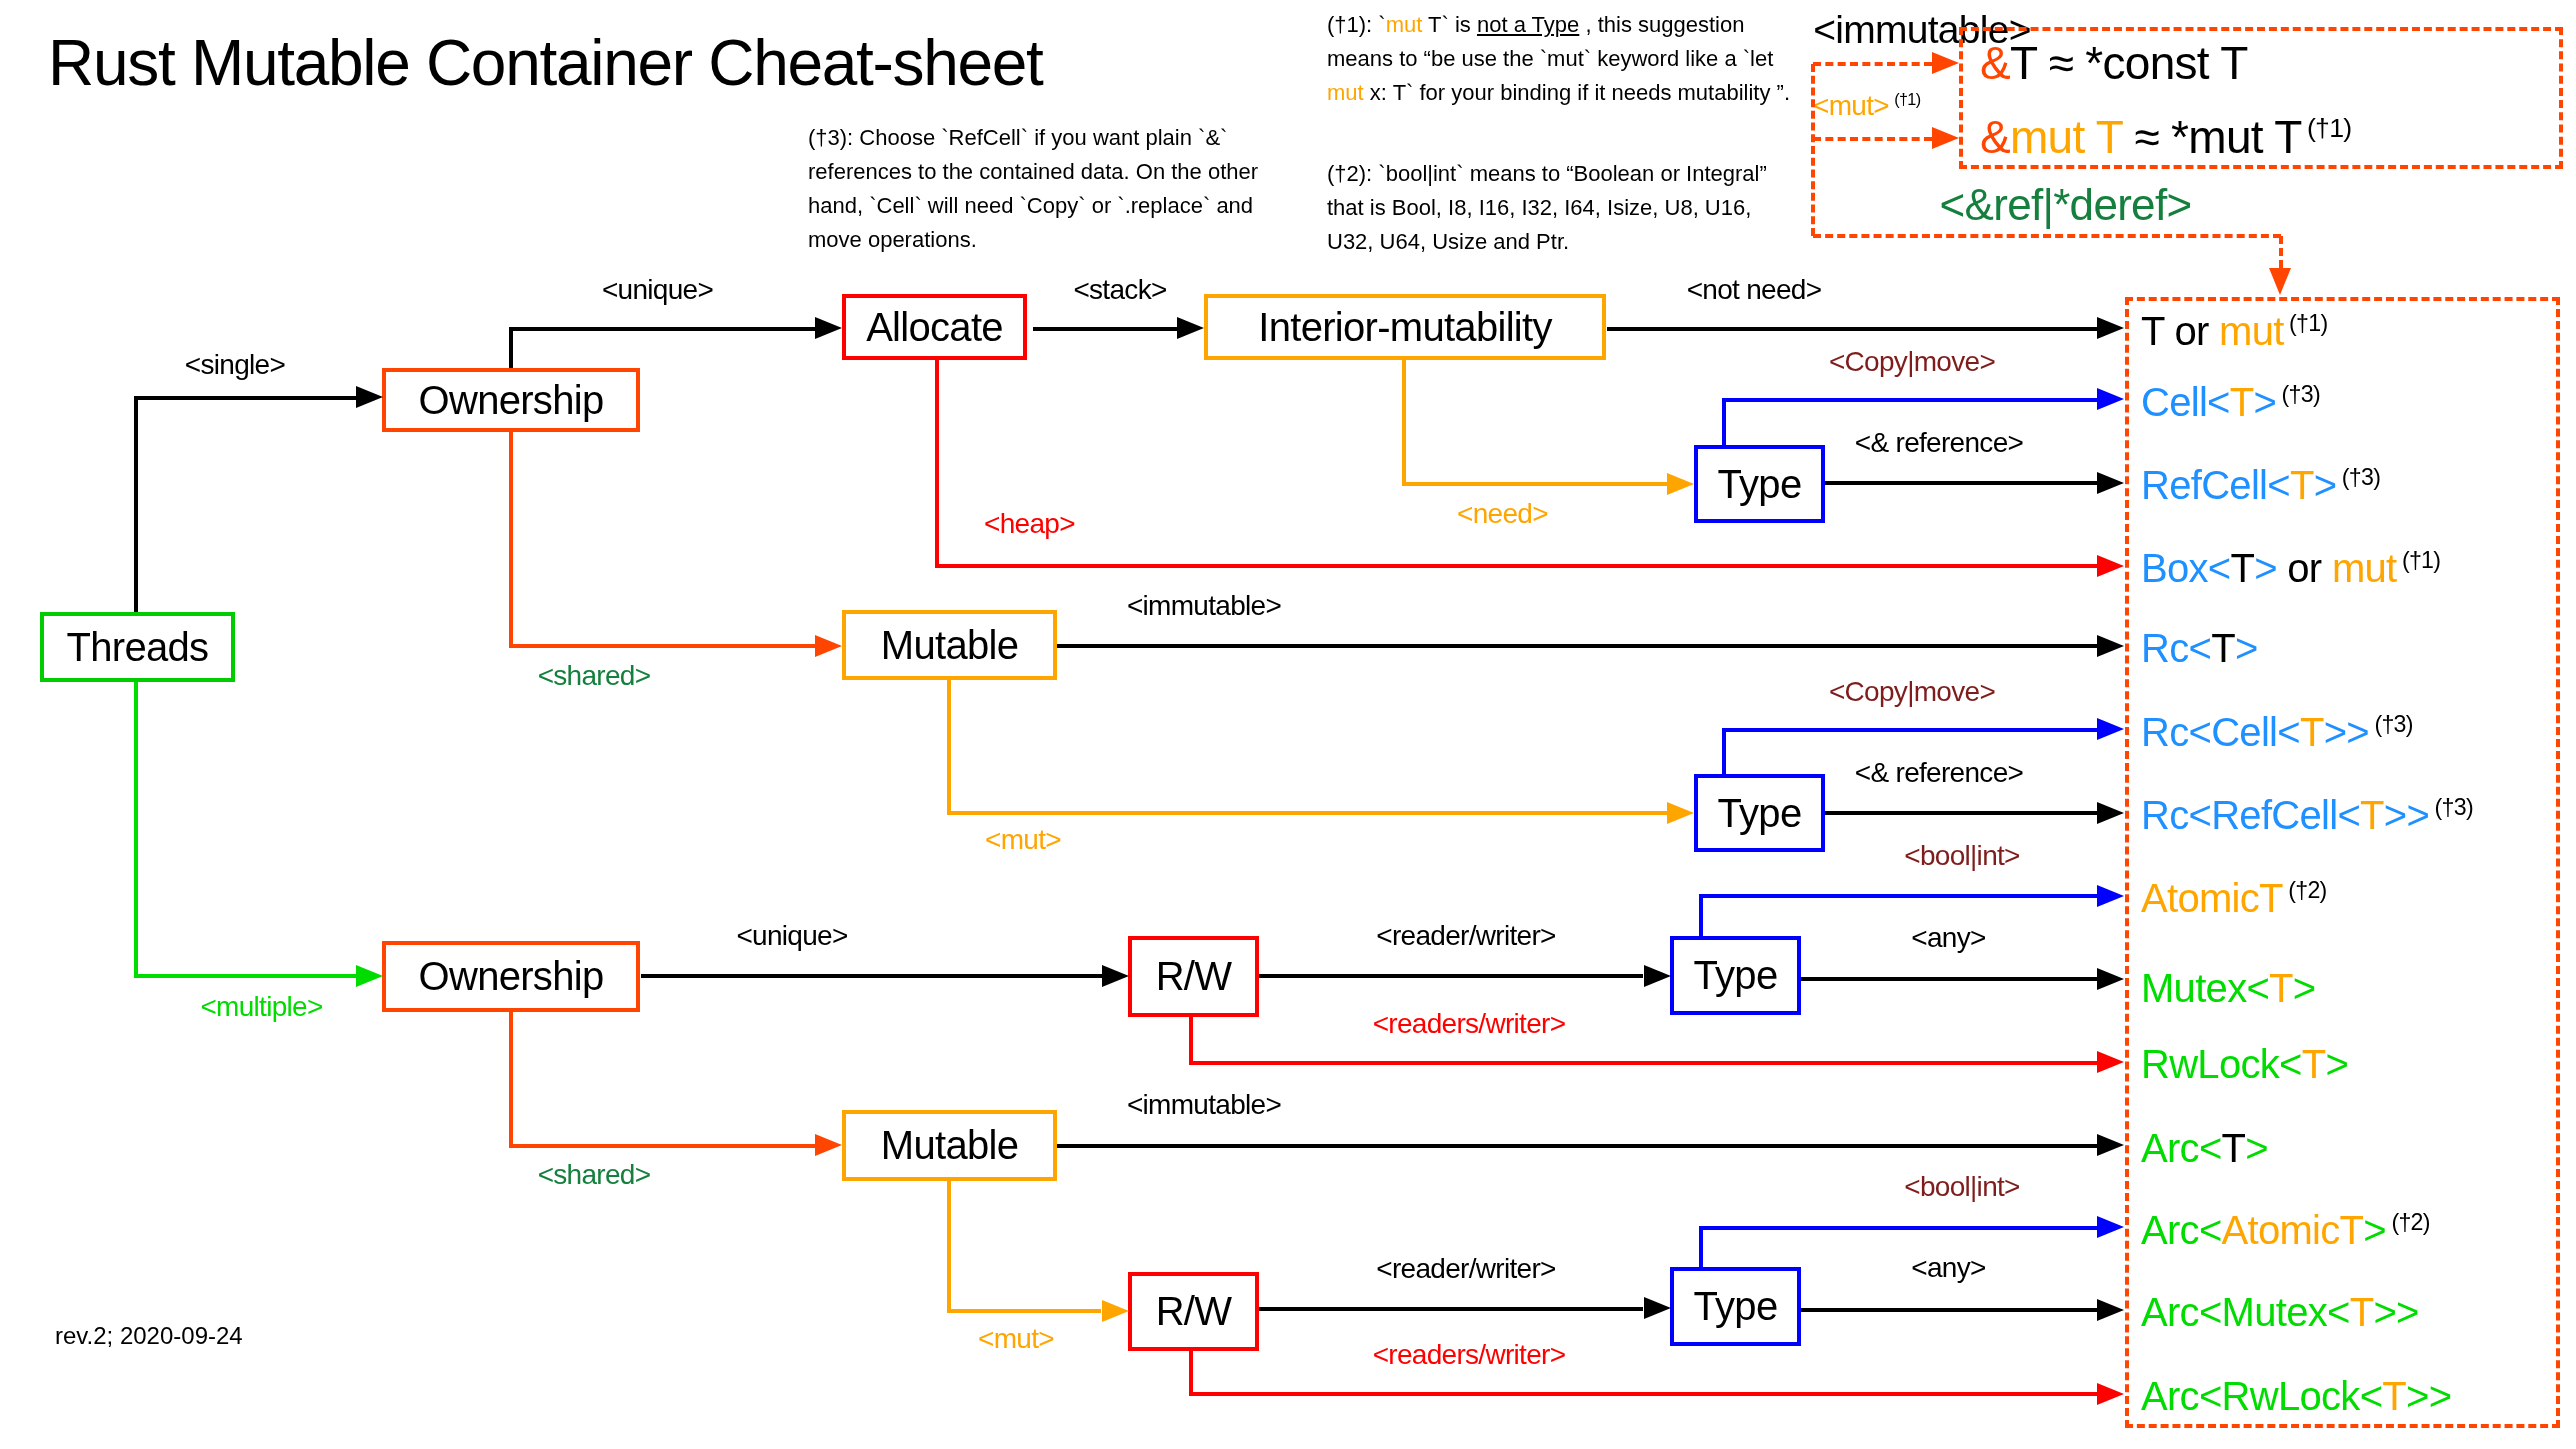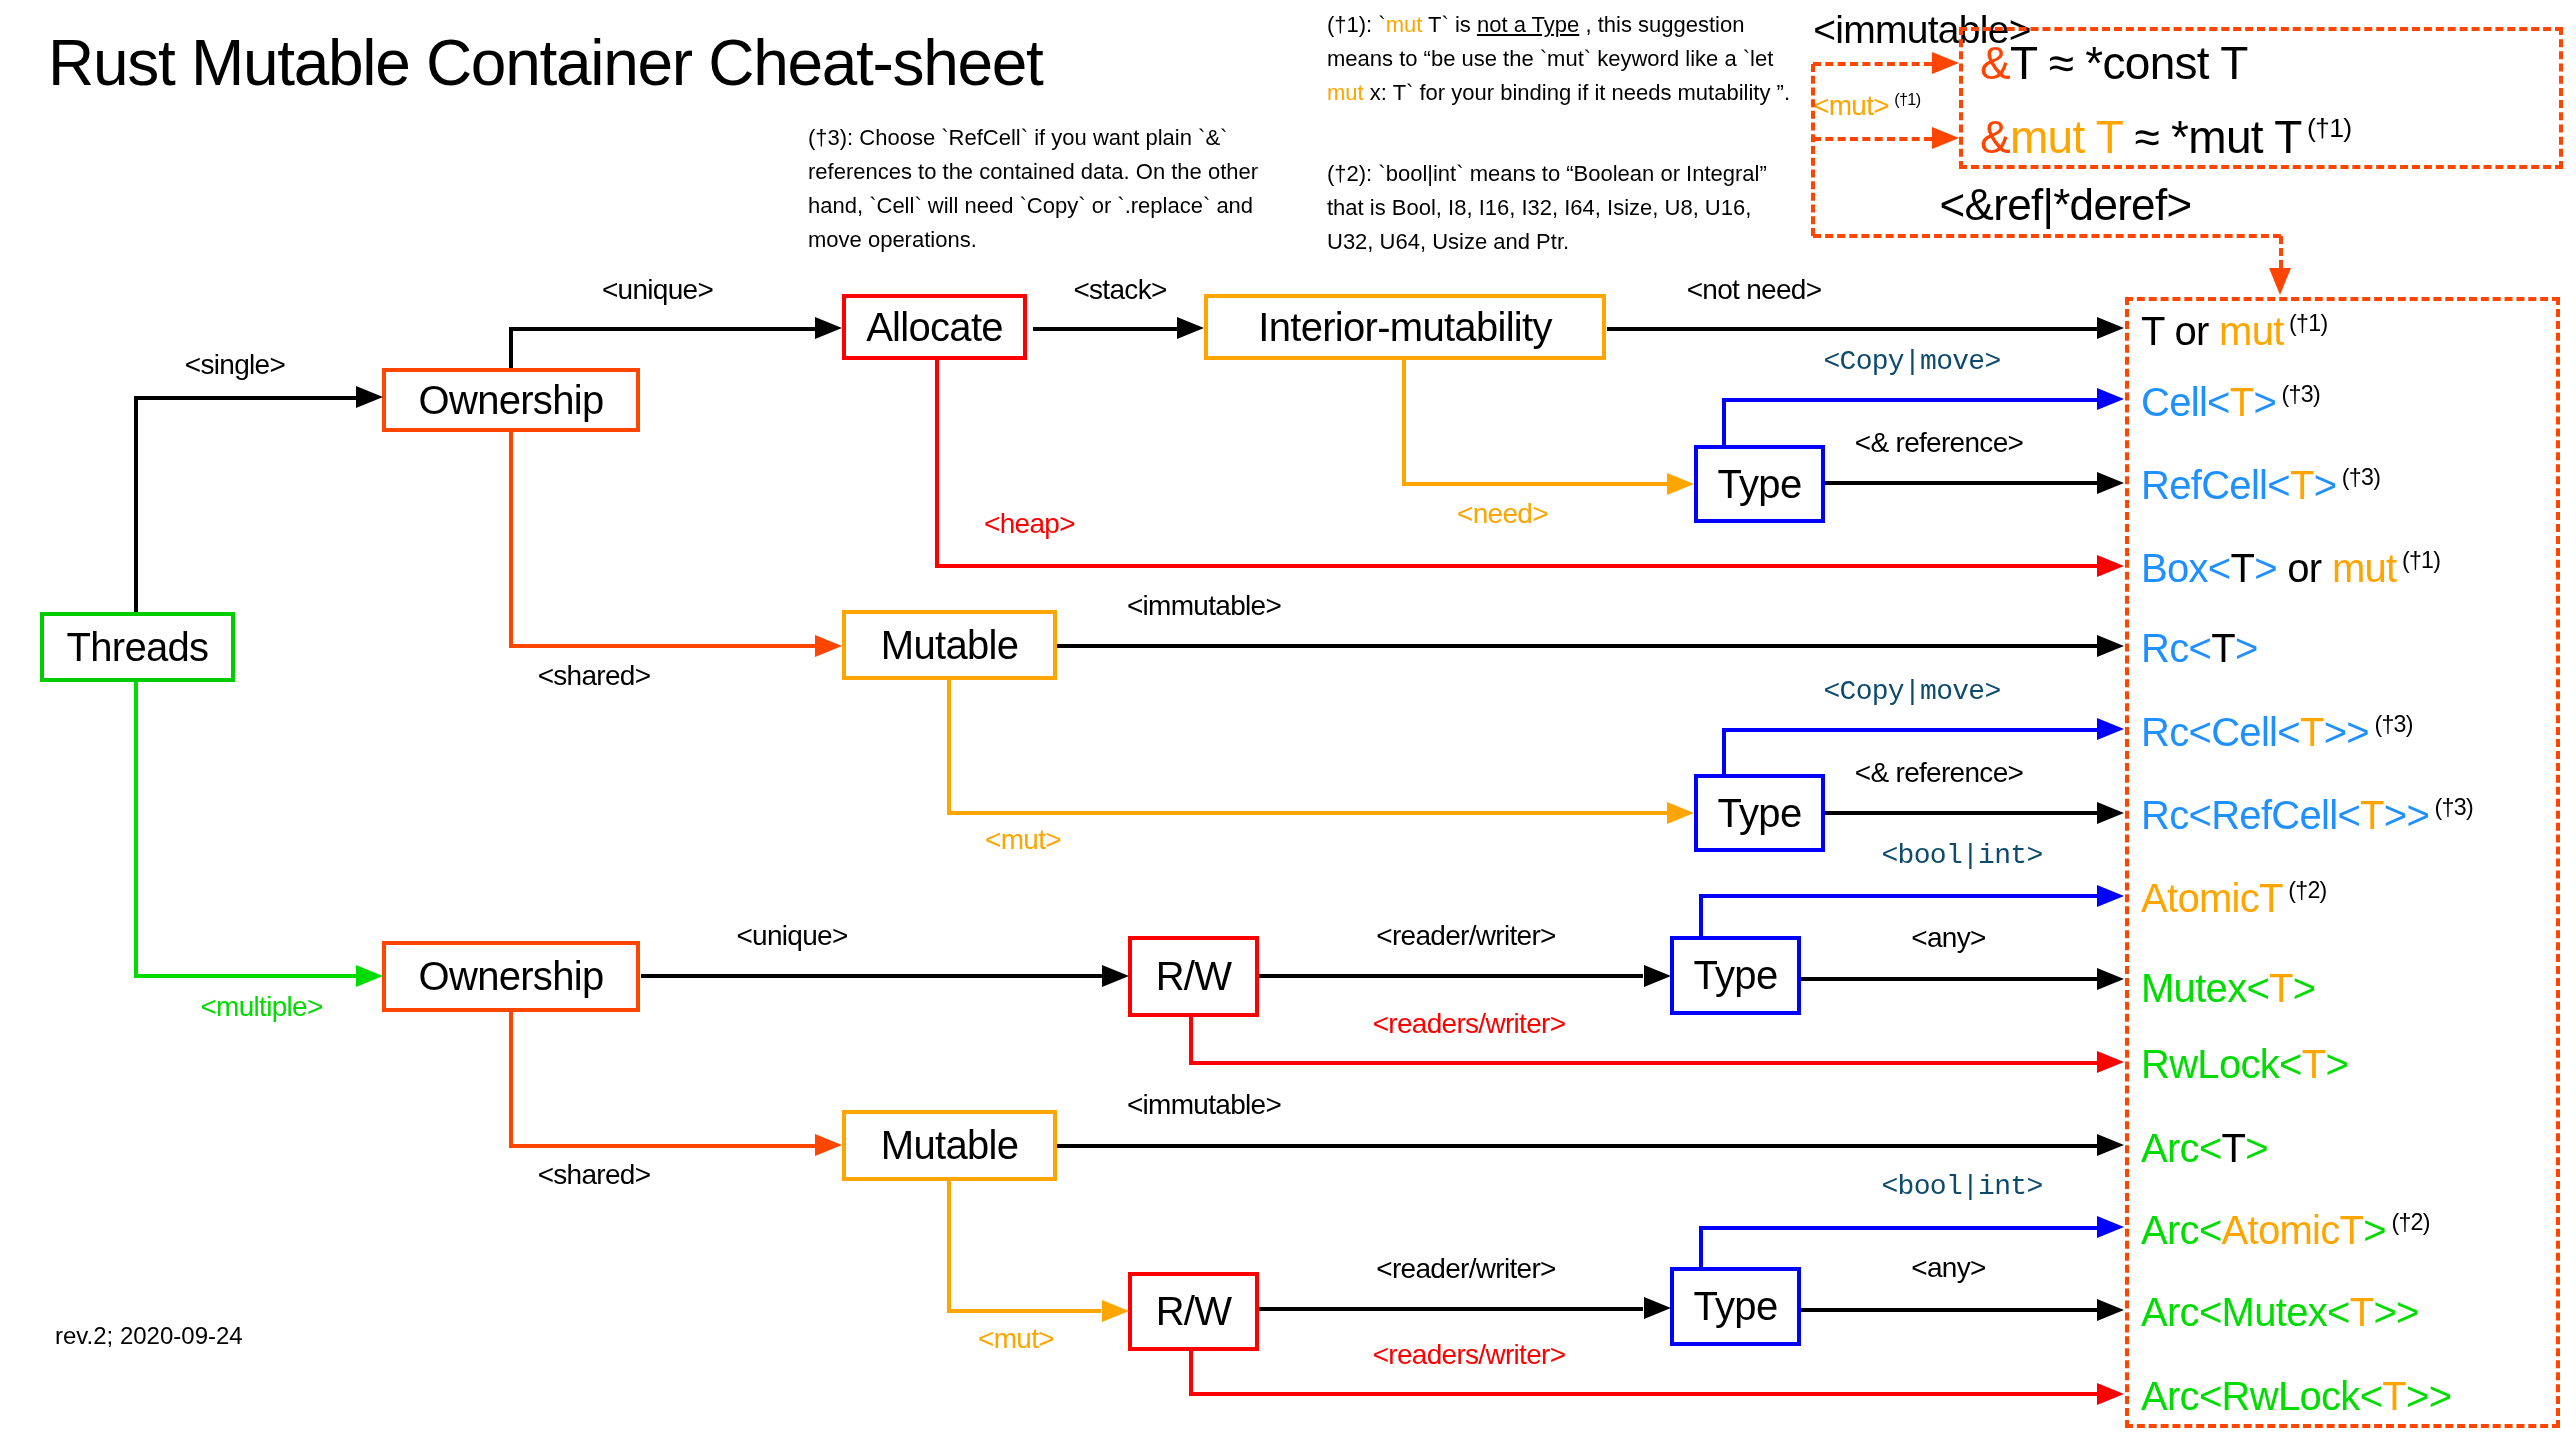--- a/index.html
+++ b/index.html
@@ -14,22 +14,22 @@
   .drect{position:absolute;box-sizing:border-box;border:4px dashed #FF4500;}
   .ah{position:absolute;width:0;height:0;border-top:11.4px solid transparent;border-bottom:11.4px solid transparent;}
   .ahd{position:absolute;width:0;height:0;border-left:11.4px solid transparent;border-right:11.4px solid transparent;}
   .lbl{position:absolute;font-size:28px;letter-spacing:-0.7px;white-space:nowrap;text-align:center;}
   .row{position:absolute;left:2141px;font-size:40px;letter-spacing:-0.7px;white-space:nowrap;}
   .note{position:absolute;font-size:22px;line-height:1.55;letter-spacing:0;}
   .seg.k{color:#000;} .seg.o{color:#FFA500;} .seg.or{color:#FF4500;}
   .seg.b{color:#1E90FF;} .seg.g{color:#00DC00;}
   .seg.ku{color:#000;text-decoration:underline;}
   .seg.sup{color:#000;font-size:0.58em;vertical-align:super;margin-left:5.4px;}
-  .c-k{color:#000;} .c-o{color:#FFA500;} .c-or{color:#000000;} .c-r{color:#FF0000;}
-  .c-bl{color:#0c4a6e;font-family:Liberation Mono, monospace;} .c-g{color:#00DC00;}
+  .c-k{color:#000;} .c-o{color:#FFA500;} .c-or{color:#15803d;} .c-r{color:#FF0000;}
+  .c-bl{color:#7f1d1d;} .c-g{color:#00DC00;}
   #page-title{position:absolute;left:48px;top:25.5px;font-size:64px;letter-spacing:-1.3px;white-space:nowrap;}
   .eq{position:absolute;font-size:46px;letter-spacing:-0.7px;white-space:nowrap;}
   #footer{position:absolute;left:55px;top:1316px;font-size:24px;line-height:1.7;}
 </style>
 </head>
 <body>
 
 <div id="canvas">
 
   <div id="page-title">Rust Mutable Container Cheat-sheet</div>

